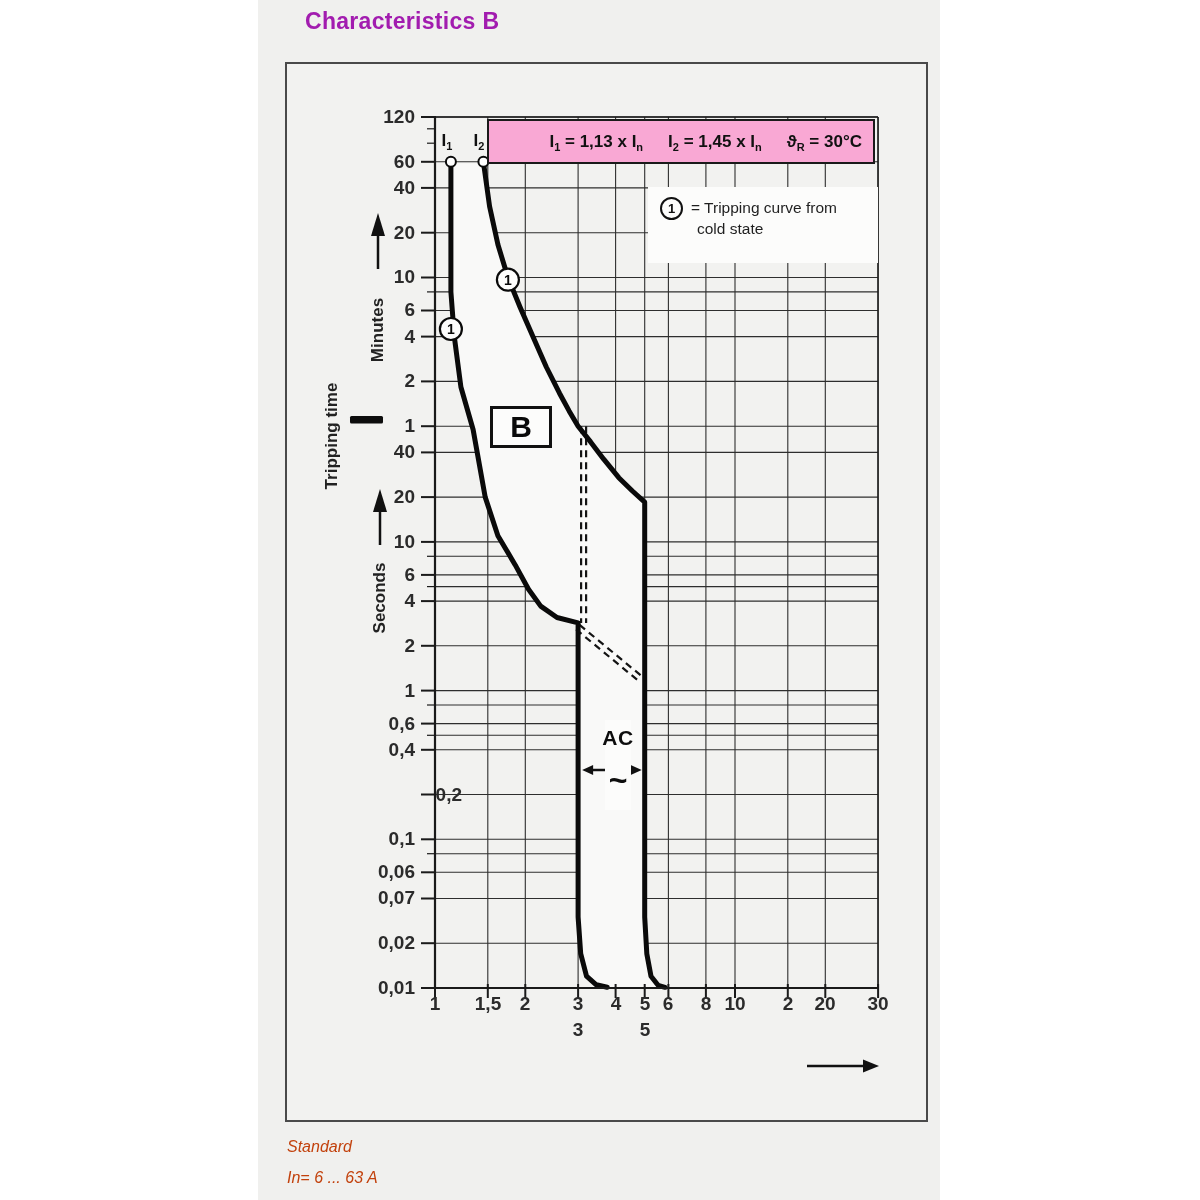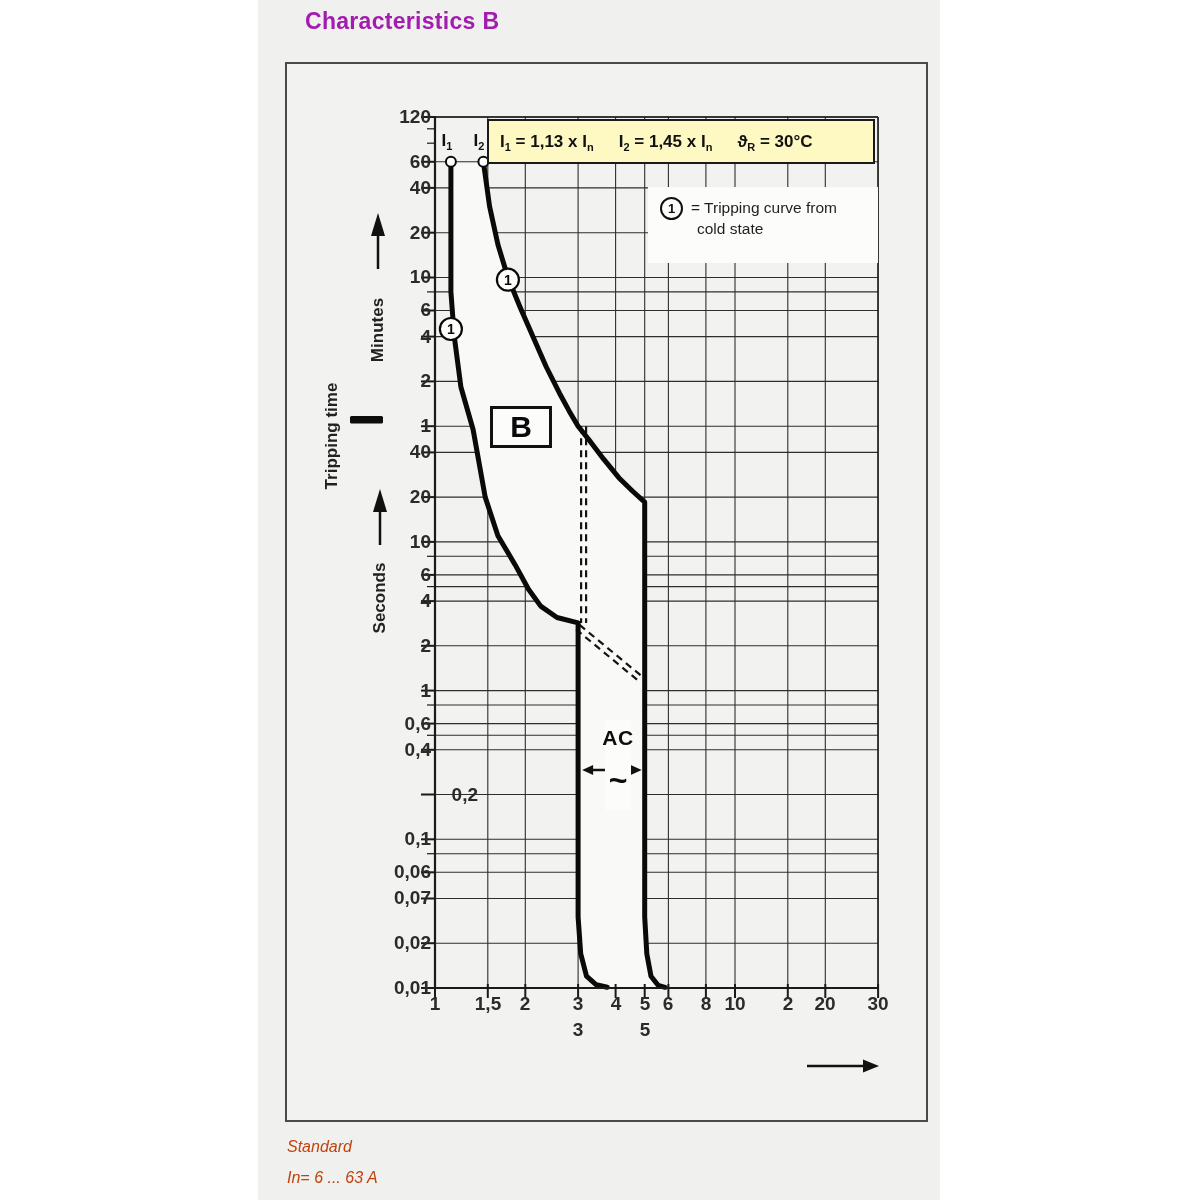--- a/index.html
+++ b/index.html
@@ -2,28 +2,28 @@
 <html><head>
 <meta charset="utf-8">
 <style>
   html,body{margin:0;padding:0;width:1200px;height:1200px;background:#ffffff;
     font-family:"Liberation Sans",sans-serif;overflow:hidden;}
   .column{position:absolute;left:258px;top:0;width:682px;height:1200px;background:#f0f0ee;}
   .page-title{position:absolute;left:29px;top:8px;font-size:23px;font-weight:700;color:#a21caf;letter-spacing:.3px;margin-left:18px;}
   .chart-box{position:absolute;left:27px;top:62px;width:639px;height:1056px;border:2px solid #4a4a4a;background:#f2f2f0;}
   .chart-box svg{position:absolute;left:0;top:0;}
   .overlay{position:absolute;inset:0;}
-  .ylab{position:absolute;left:16px;width:128px;text-align:right;height:24px;line-height:24px;
+  .ylab{position:absolute;left:0;width:128px;text-align:right;height:24px;line-height:24px;
     font-size:19px;font-weight:700;color:#2b2b2b;}
   .xlab{position:absolute;top:929px;width:44px;margin-left:-22px;text-align:center;
     font-size:19px;font-weight:700;color:#2b2b2b;}
   .xsub{position:absolute;top:955px;width:44px;margin-left:-22px;text-align:center;
     font-size:19px;font-weight:700;color:#2b2b2b;}
-  .formula-box{position:absolute;left:200px;top:55px;width:362px;height:39px;background:#fef9c3;
-    border:2px solid #1a1a1a;display:flex;align-items:center;padding:2px 11px 0 11px;gap:25px;}
+  .formula-box{position:absolute;left:200px;top:55px;width:362px;height:39px;background:#f9a8d4;
+    border:2px solid #1a1a1a;display:flex;align-items:center;padding:2px 11px 0 11px;gap:25px;justify-content:flex-end;}
   .formula{font-size:17px;font-weight:700;color:#111;white-space:nowrap;}
   .formula .sub, .ilab .sub{font-size:11px;vertical-align:-4px;font-weight:700;}
   .legend-box{position:absolute;left:361px;top:123px;width:230px;height:76px;background:#fcfcfb;
     display:flex;align-items:flex-start;padding:10px 0 0 12px;gap:8px;box-sizing:border-box;}
   .legend-circle,.marker-circle{display:inline-block;width:19px;height:19px;border:2px solid #111;
     border-radius:50%;text-align:center;line-height:19px;font-size:13px;font-weight:700;color:#111;
     background:#fdfdfc;flex:0 0 auto;}
   .legend-text{font-size:15.5px;font-weight:500;color:#1f1f1f;line-height:21px;}
   .legend-text .l2{padding-left:6px;}
   .b-box{position:absolute;left:203px;top:342px;width:56px;height:36px;background:#fcfcfb;

